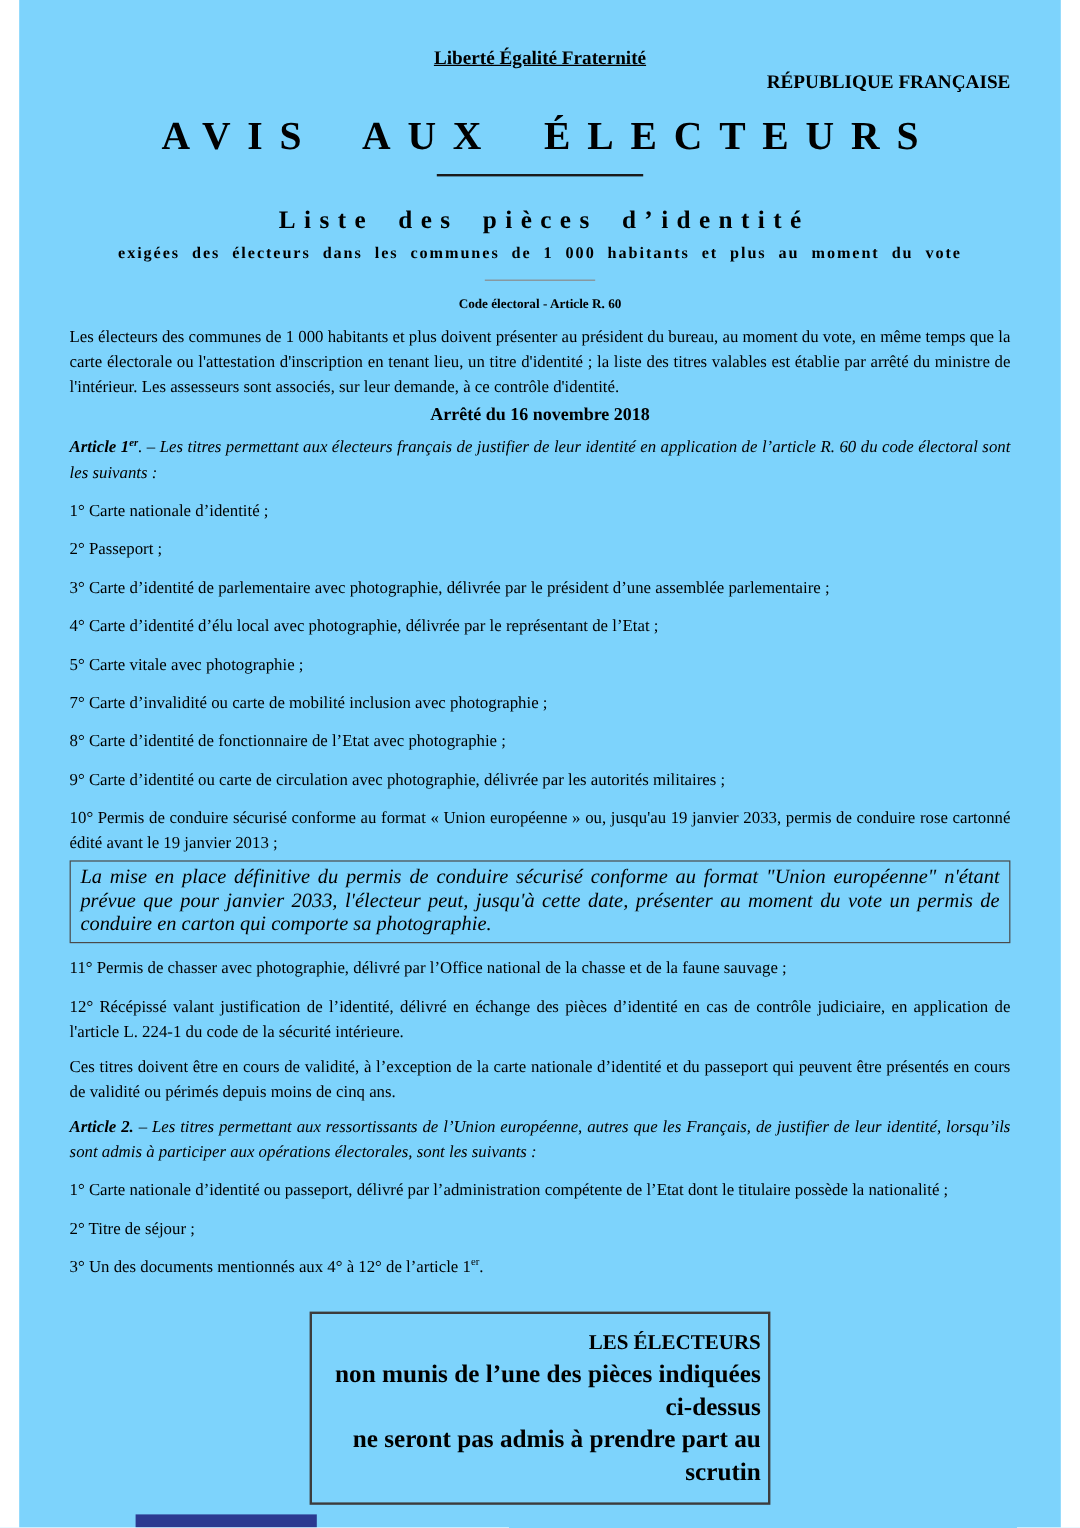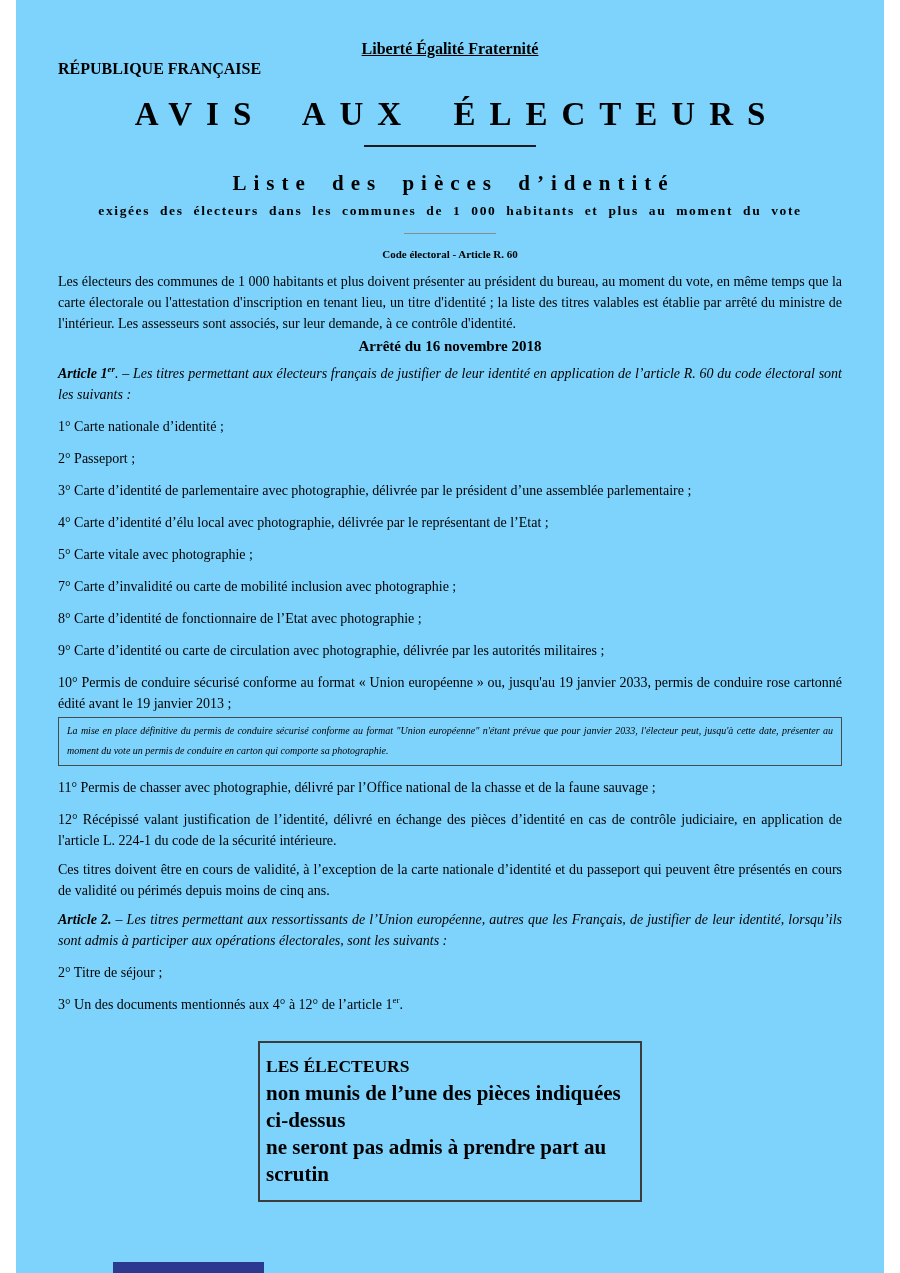--- a/index.html
+++ b/index.html
@@ -12,21 +12,21 @@
     overflow:hidden;
     margin:0 auto;
   }
   .inner { padding:40px 42px 0 42px; }
 
   .motto {
     text-align:center; font-weight:bold; font-size:16px;
     text-decoration:underline;
   }
   .republic {
-    text-align:left; font-weight:bold; font-size:16px; margin-top:2px;
+    text-align:right; font-weight:bold; font-size:16px; margin-top:2px;
   }
   .main-title {
     text-align:center; font-weight:bold; font-size:33px;
     letter-spacing:14px; word-spacing:16px;
     margin-top:18px; padding-left:14px; white-space:nowrap;
   }
   .rule-1 { width:172px; height:0; border-top:2px solid #1a1a1a; margin:12px auto 0 auto; }
   .list-title {
     text-align:center; font-weight:bold; font-size:21px;
     letter-spacing:7px; word-spacing:8px; margin-top:24px; padding-left:7px;
@@ -46,26 +46,26 @@
     font-size:14px; line-height:21px; text-align:justify; margin:11px 0 0 0;
   }
   .lead { margin-top:8px;font-style:italic; }
   .item {
     font-size:14px; line-height:21px; text-align:justify; margin:11px 0 0 0;
   }
   sup { font-size:9px; line-height:0; vertical-align:super; }
   b { font-weight:bold; }
   .note-box {
     border:1px solid #4a4a4a; margin-top:3px; padding:3px 8px 5px 8px;
-    font-style:italic; font-size:10px; line-height:19.5px; text-align:justify;
+    font-style:italic; font-size:17px; line-height:19.5px; text-align:justify;
   }
   .validity { margin-top:8px; }
   .warning-box {
     width:368px; margin:26px auto 0 auto; border:2px solid #3c3c3c;
-    text-align:left; padding:10px 6px 12px 6px;
+    text-align:right; padding:10px 6px 12px 6px;
   }
   .warning-line-1 { font-weight:bold; font-size:17.5px; line-height:27px; }
   .warning-line-2, .warning-line-3 { font-weight:bold; font-size:21px; line-height:27px; }
   .bottom-bar {
     position:absolute; left:97px; bottom:0;
     width:151px; height:11px; background:#2b3990;
   }
 </style>
 </head>
 <body>
@@ -101,20 +101,21 @@
 
     <div class="note-box">La mise en place définitive du permis de conduire sécurisé conforme au format "Union européenne" n'étant prévue que pour janvier 2033, l'électeur peut, jusqu'à cette date, présenter au moment du vote un permis de conduire en carton qui comporte sa photographie.</div>
 
     <p class="item">11° Permis de chasser avec photographie, délivré par l’Office national de la chasse et de la faune sauvage ;</p>
     <p class="item">12° Récépissé valant justification de l’identité, délivré en échange des pièces d’identité en cas de contrôle judiciaire, en application de l'article L. 224-1 du code de la sécurité intérieure.</p>
 
     <p class="para validity">Ces titres doivent être en cours de validité, à l’exception de la carte nationale d’identité et du passeport qui peuvent être présentés en cours de validité ou périmés depuis moins de cinq ans.</p>
 
     <p class="para lead"><b>Article 2.</b><span> – Les titres permettant aux ressortissants de l’Union européenne, autres que les Français, de justifier de leur identité, lorsqu’ils sont admis à participer aux opérations électorales, sont les suivants :</span></p>
 
+    <p class="item">1° Carte nationale d’identité ou passeport, délivré par l’administration compétente de l’Etat dont le titulaire possède la nationalité ;</p>
     <p class="item">2° Titre de séjour ;</p>
     <p class="item"><span>3° Un des documents mentionnés aux 4° à 12° de l’article 1</span><sup>er</sup><span>.</span></p>
 
 
     <div class="warning-box">
       <div class="warning-line-1">LES ÉLECTEURS</div>
       <div class="warning-line-2">non munis de l’une des pièces indiquées ci-dessus</div>
       <div class="warning-line-3">ne seront pas admis à prendre part au scrutin</div>
     </div>
 

